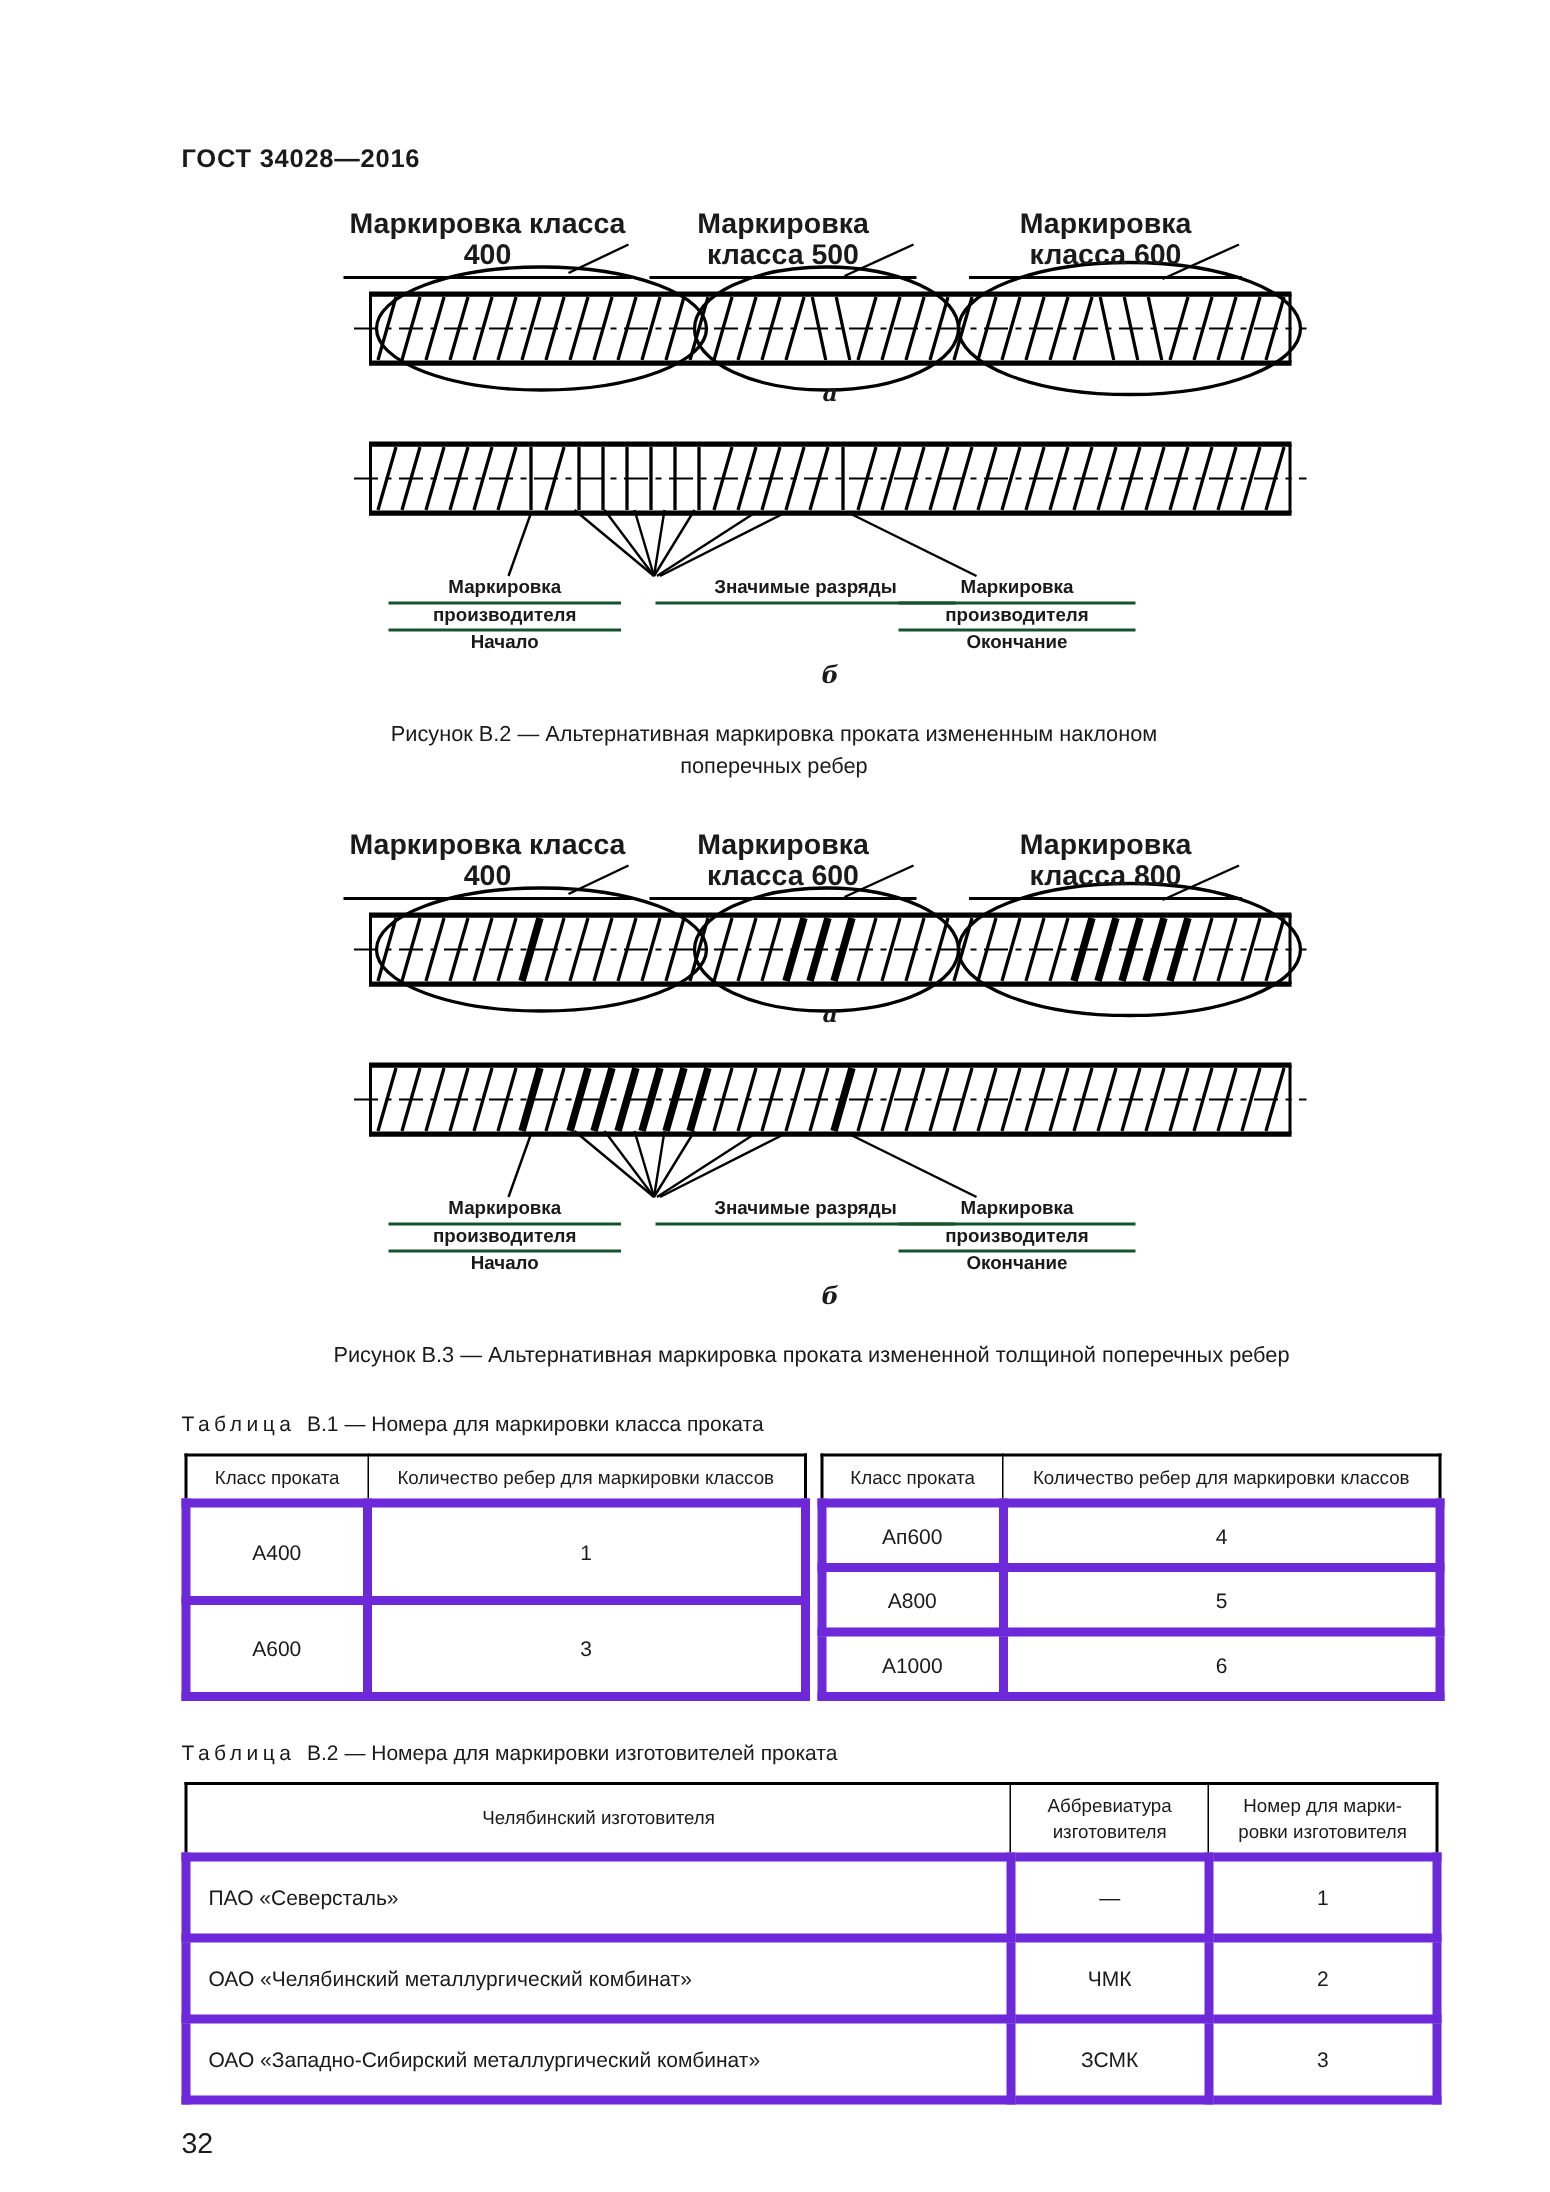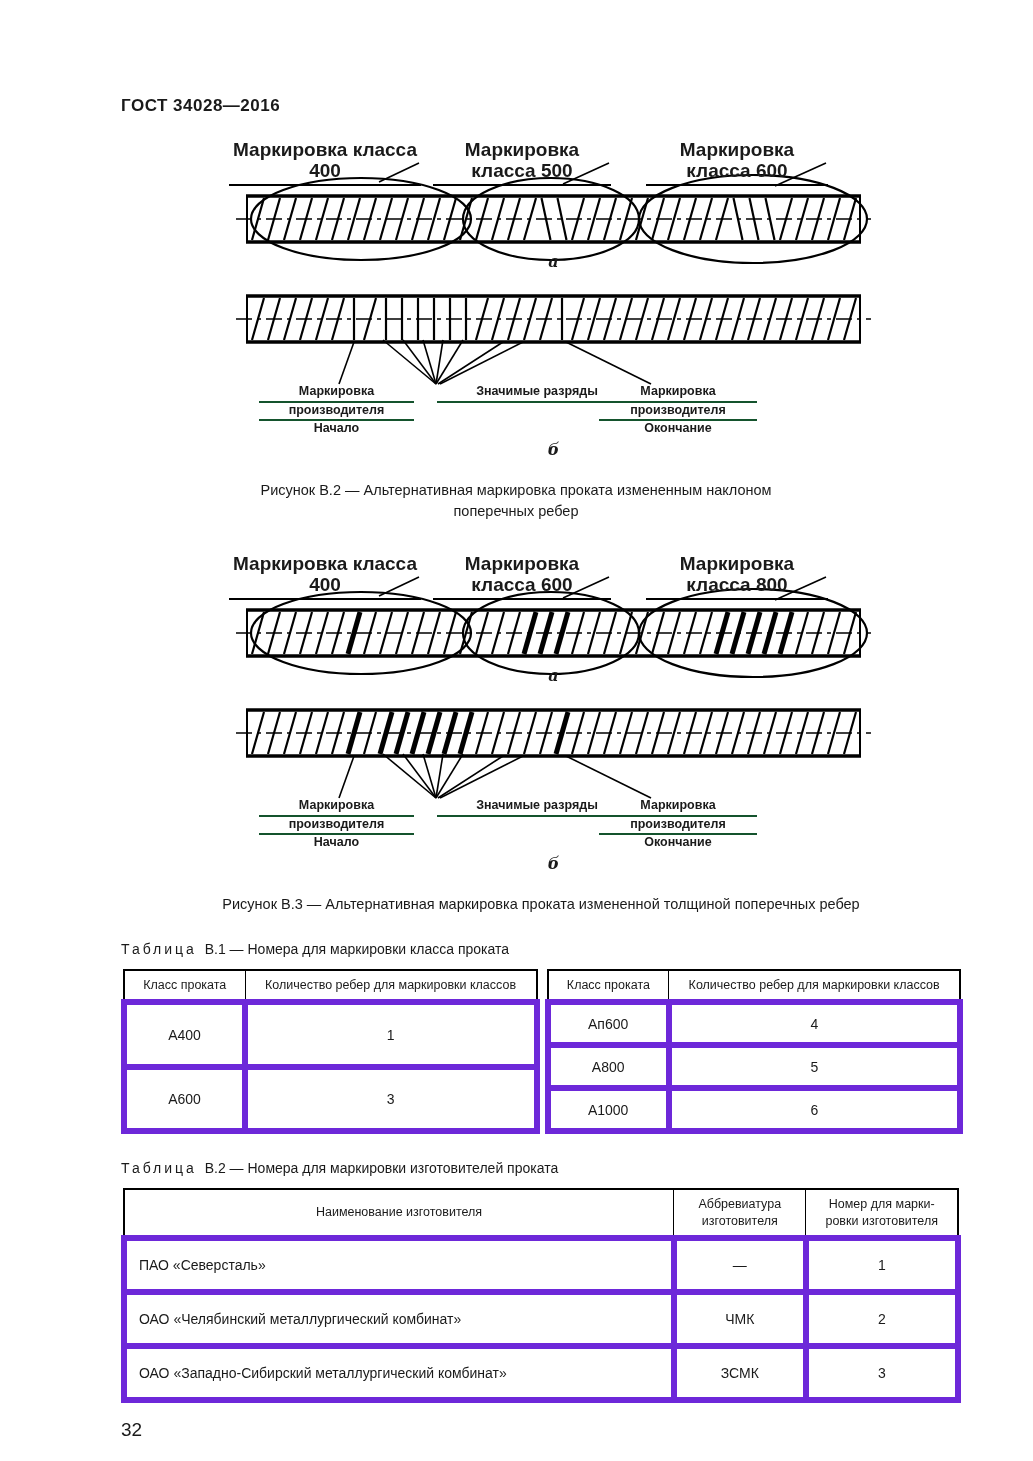--- a/index.html
+++ b/index.html
@@ -359,21 +359,21 @@
   </div>
 
   <div class="tbl-title">
     <span class="sp">Таблица</span>&nbsp;
     <span>В.2</span>
     <span>— Номера для маркировки изготовителей проката</span>
   </div>
   <table class="tbl tbl-b2">
     <thead>
       <tr>
-        <th class="col-name">Наименование изготовителя</th>
+        <th class="col-name">Челябинский изготовителя</th>
         <th class="col-abbr">Аббревиатура
 изготовителя</th>
         <th class="col-num">Номер для марки-
 ровки изготовителя</th>
       </tr>
     </thead>
     <tbody>
       <tr>
         <td>ПАО «Северсталь»</td>
         <td>—</td>

